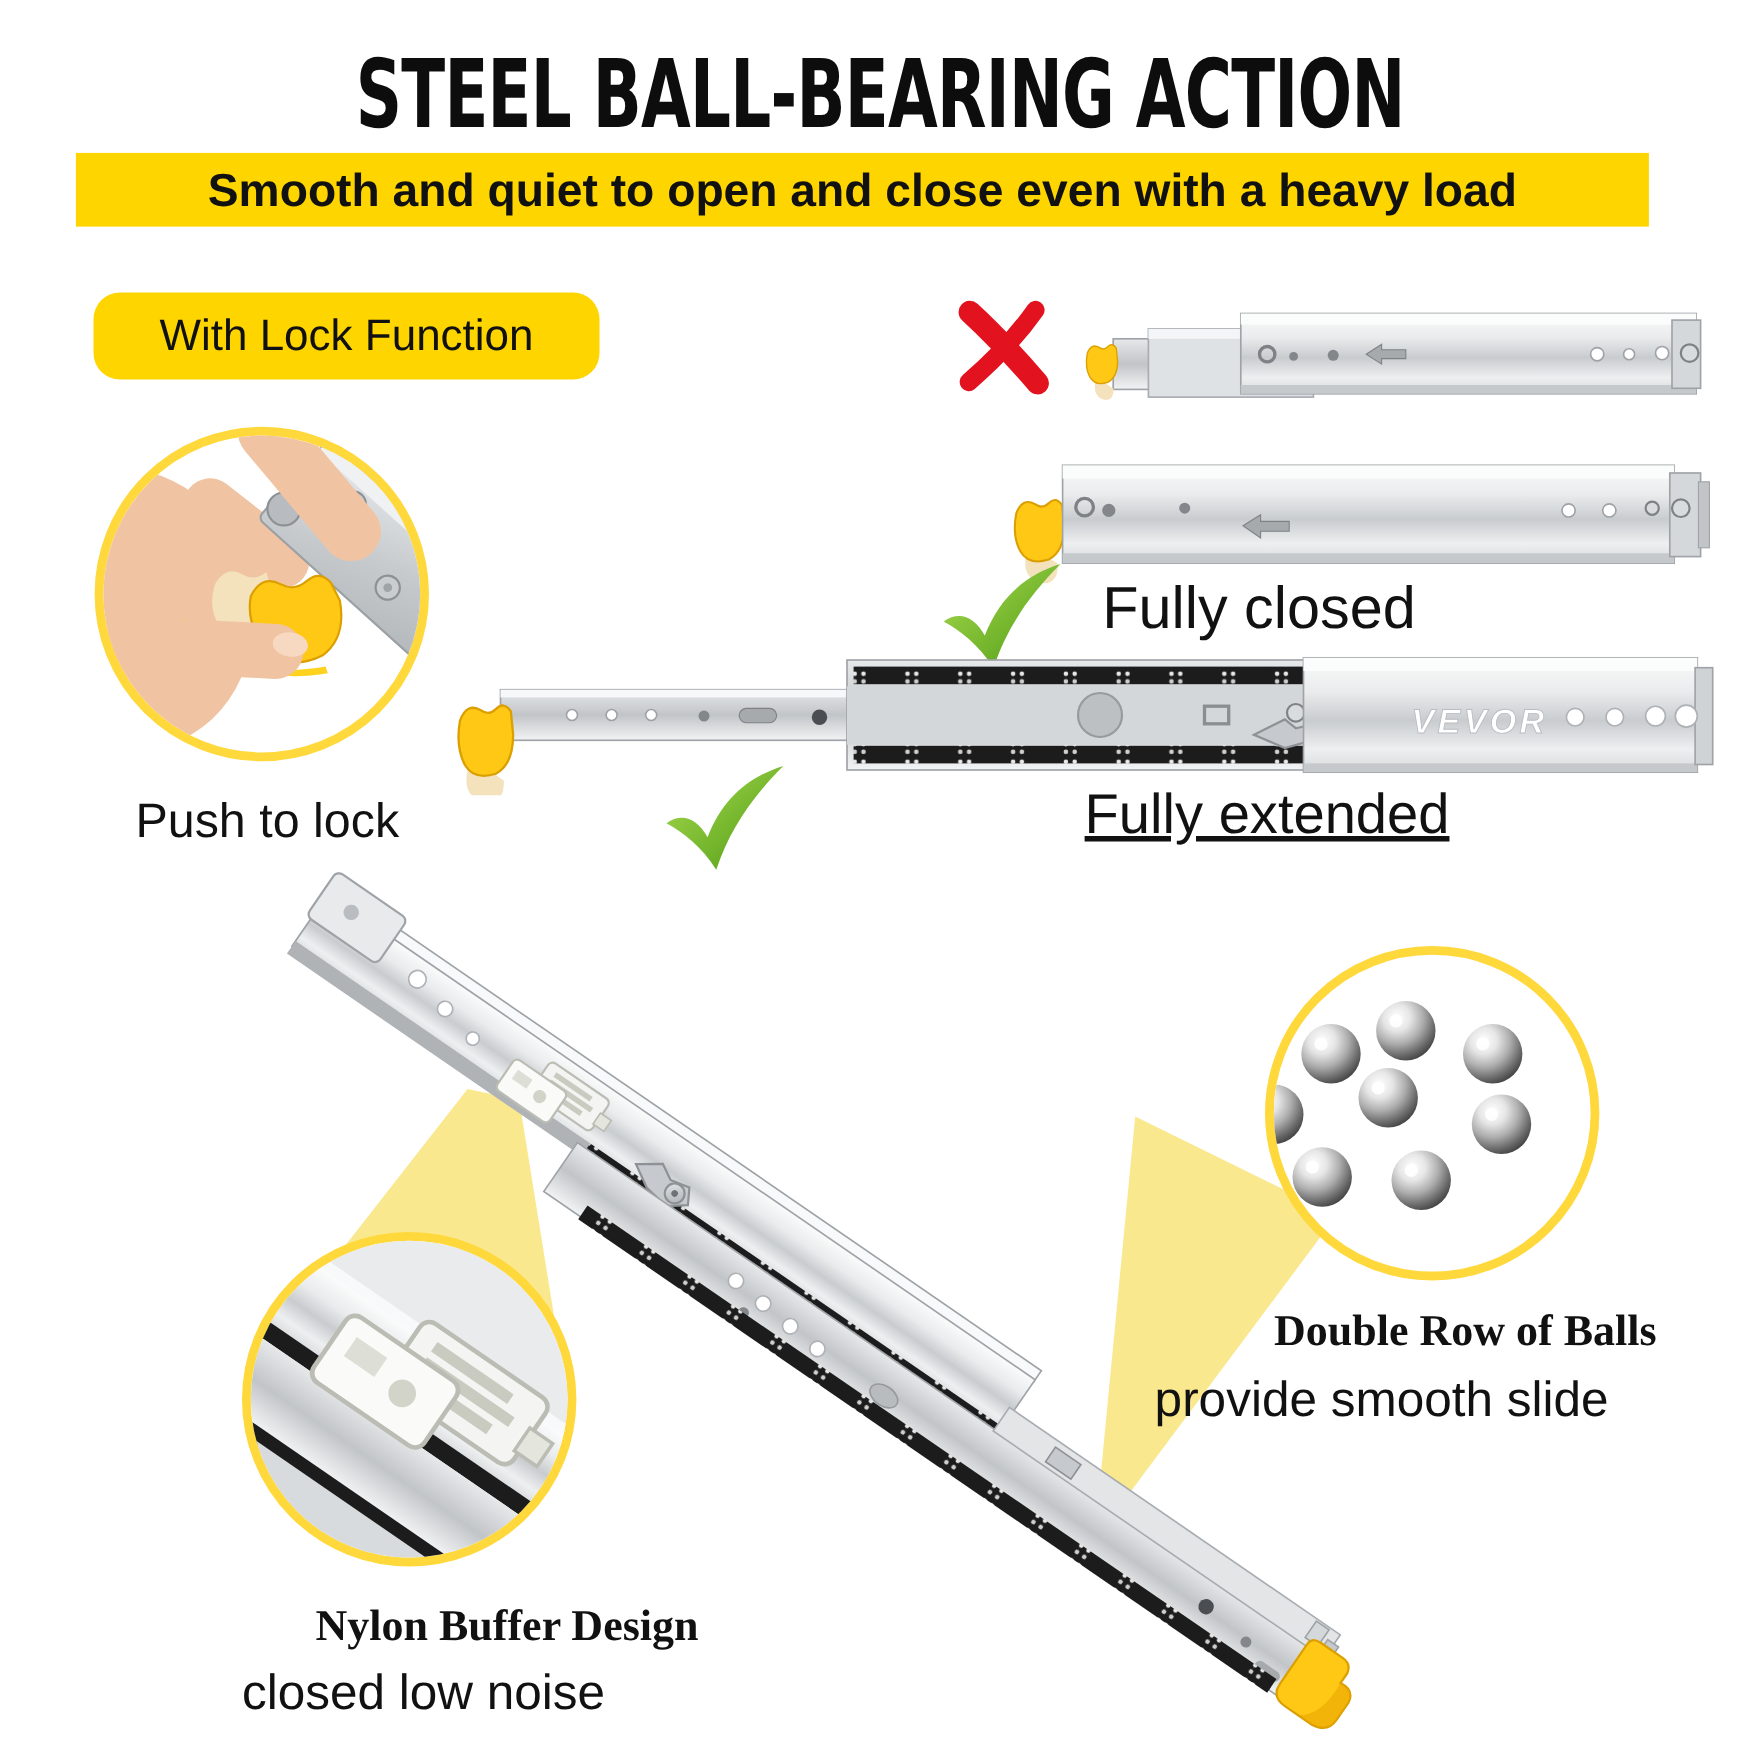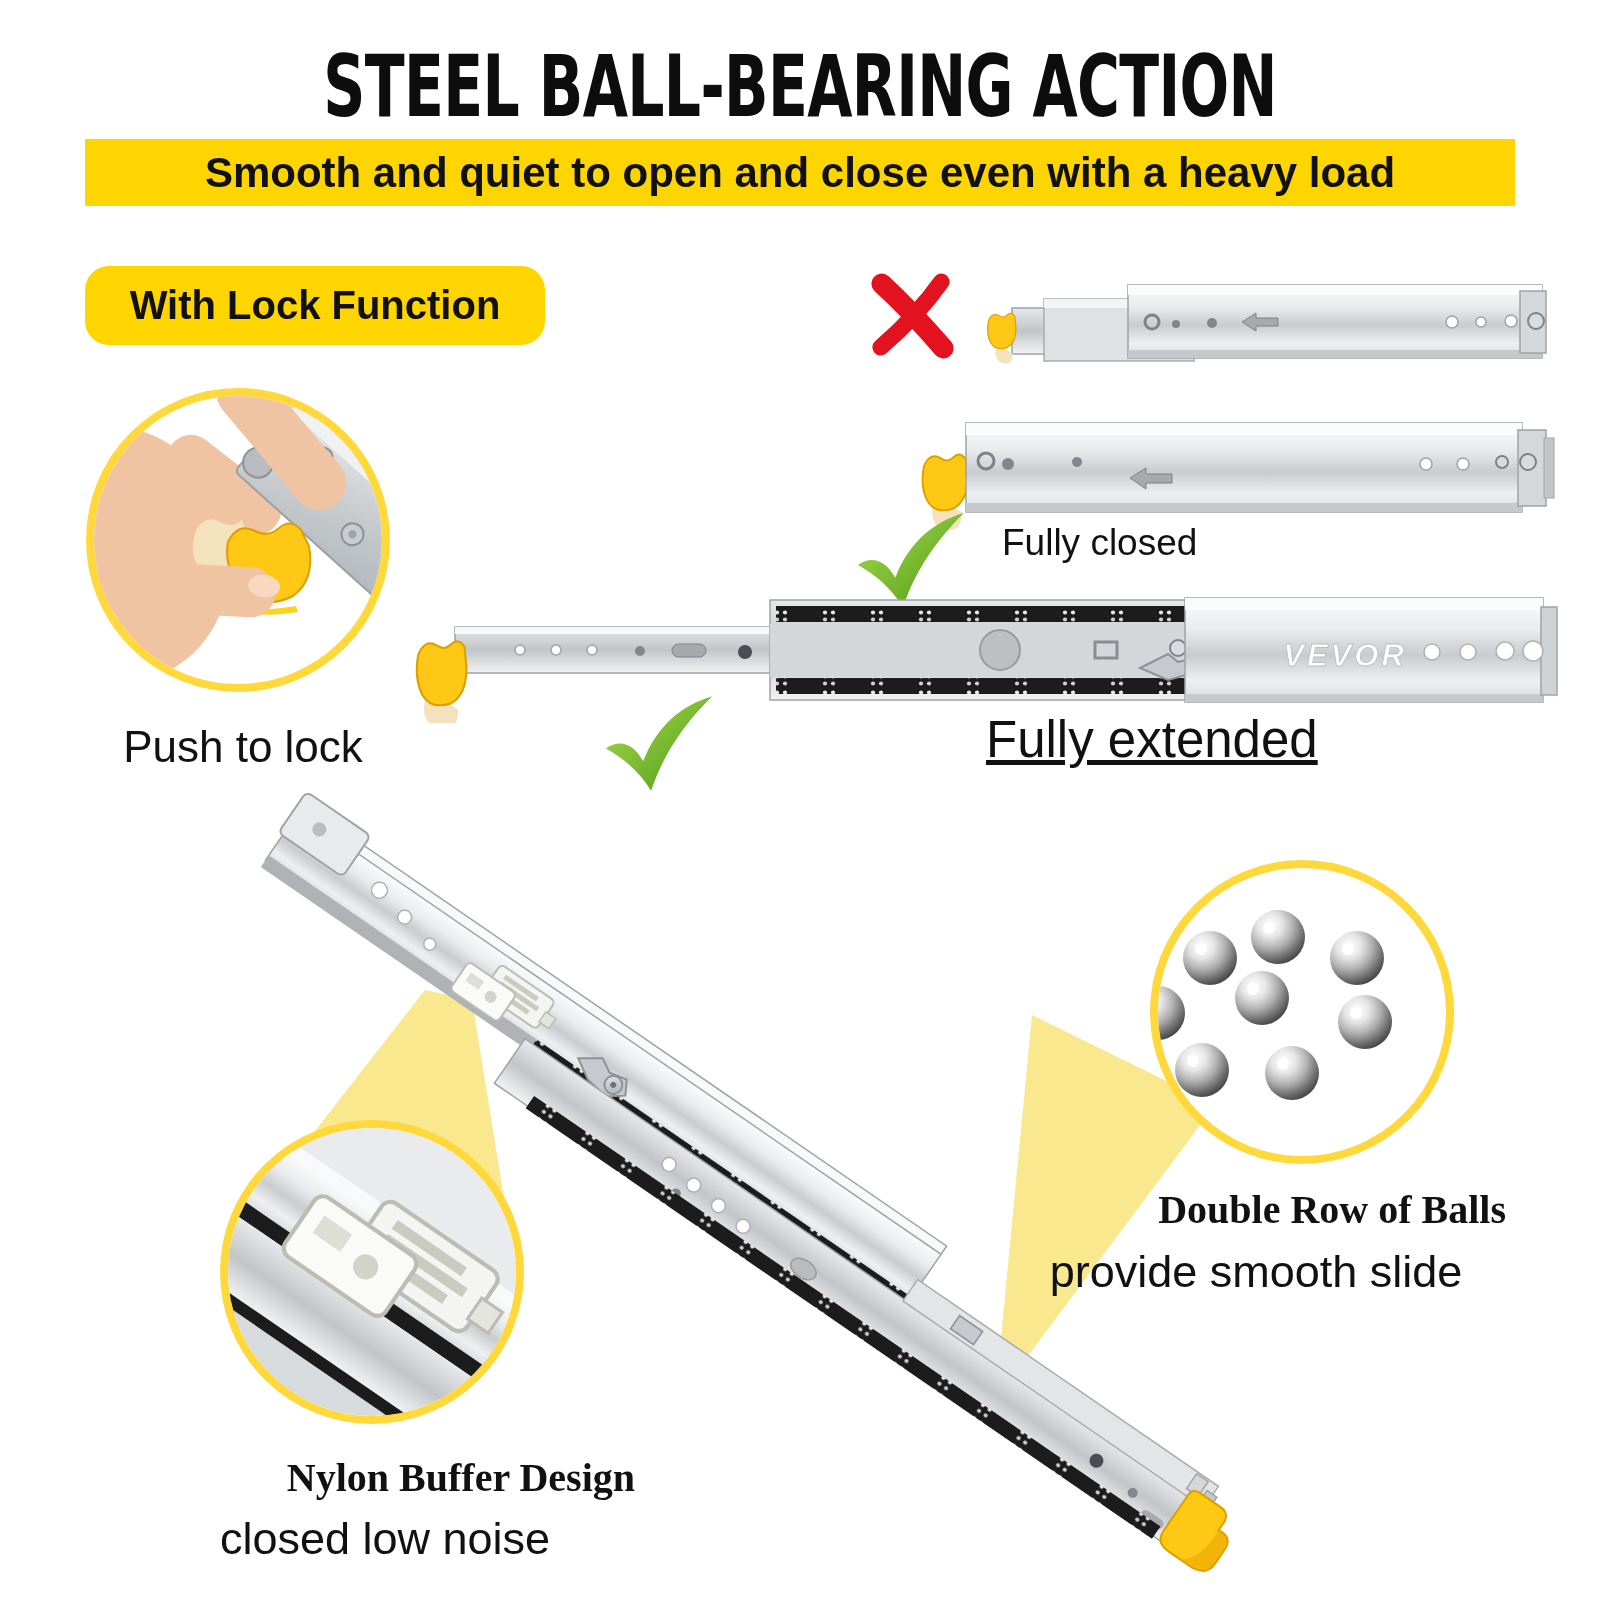--- a/index.html
+++ b/index.html
@@ -2,27 +2,27 @@
 <html><head>
 <meta charset="utf-8">
 <style>
   html,body{margin:0;padding:0;background:#fff;}
   body{width:1600px;height:1600px;position:relative;font-family:"Liberation Sans",sans-serif;color:#111;overflow:hidden;}
   .abs{position:absolute;}
   .stage{position:absolute;inset:0;background:#fff;}
   .title{top:36px;left:0;width:1600px;text-align:center;}
   .title-inner{display:inline-block;transform:scaleX(.68);transform-origin:50% 50%;
     font-family:"DejaVu Sans",sans-serif;font-weight:bold;font-size:86px;letter-spacing:-1px;white-space:nowrap;color:#0d0d0d;}
-  .banner{left:85px;top:139px;width:1430px;height:67px;background:#FFD500;display:flex;align-items:center;justify-content:center;}
+  .banner{left:69px;top:139px;width:1430px;height:67px;background:#FFD500;display:flex;align-items:center;justify-content:center;}
   .banner span{font-weight:bold;font-size:42px;white-space:nowrap;}
   .badge{left:85px;top:266px;width:460px;height:79px;background:#FFD500;border-radius:24px;display:flex;align-items:center;justify-content:center;}
-  .badge span{font-weight:bold;font-size:40px;}
+  .badge span{font-weight:normal;font-size:40px;}
   .cap{font-size:44px;}
   .push{left:88px;top:722px;width:310px;text-align:center;}
-  .lbl-closed{left:1002px;top:522px;font-size:37px;white-space:nowrap;}
+  .lbl-closed{left:1002px;top:522px;font-size:54px;white-space:nowrap;}
   .lbl-extended{left:986px;top:710px;font-size:51px;white-space:nowrap;text-decoration:underline;}
   .feat-title{font-weight:bold;font-size:40px;text-align:right;white-space:nowrap;font-family:Liberation Serif, serif;}
   .feat-sub{font-size:45px;text-align:center;white-space:nowrap;}
   .f-balls-t{left:1006px;top:1186px;width:500px;}
   .f-balls-s{left:1006px;top:1246px;width:500px;text-align:center;}
   .f-nylon-t{left:135px;top:1454px;width:500px;}
   .f-nylon-s{left:135px;top:1513px;width:500px;}
   svg{display:block;}
 </style>
 </head>

